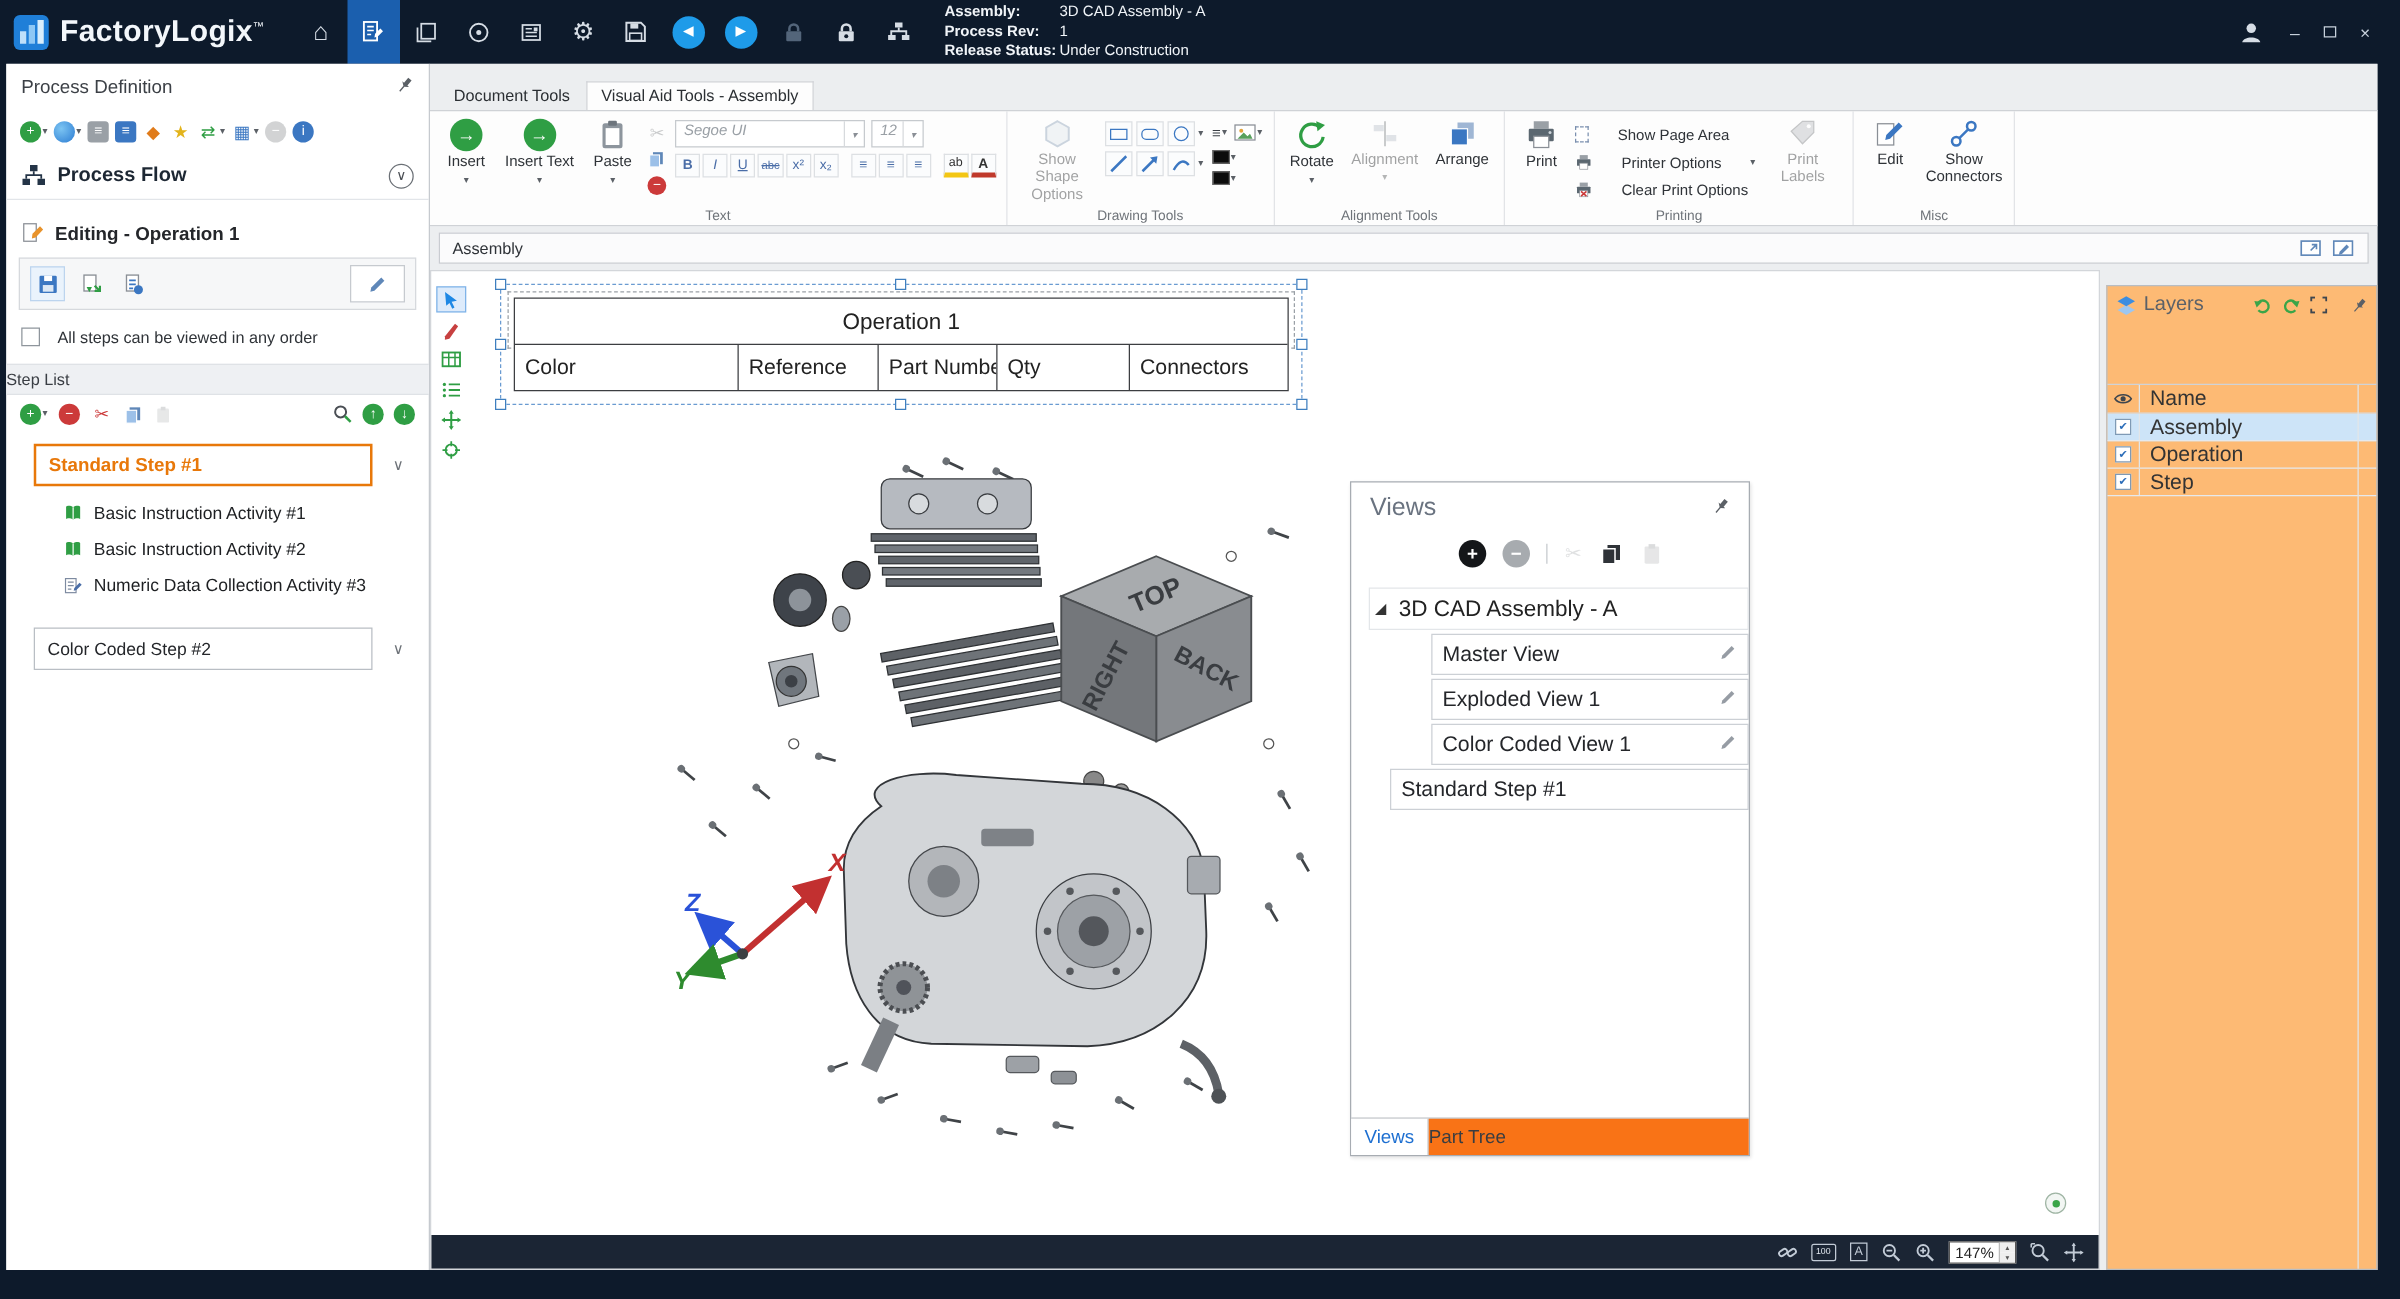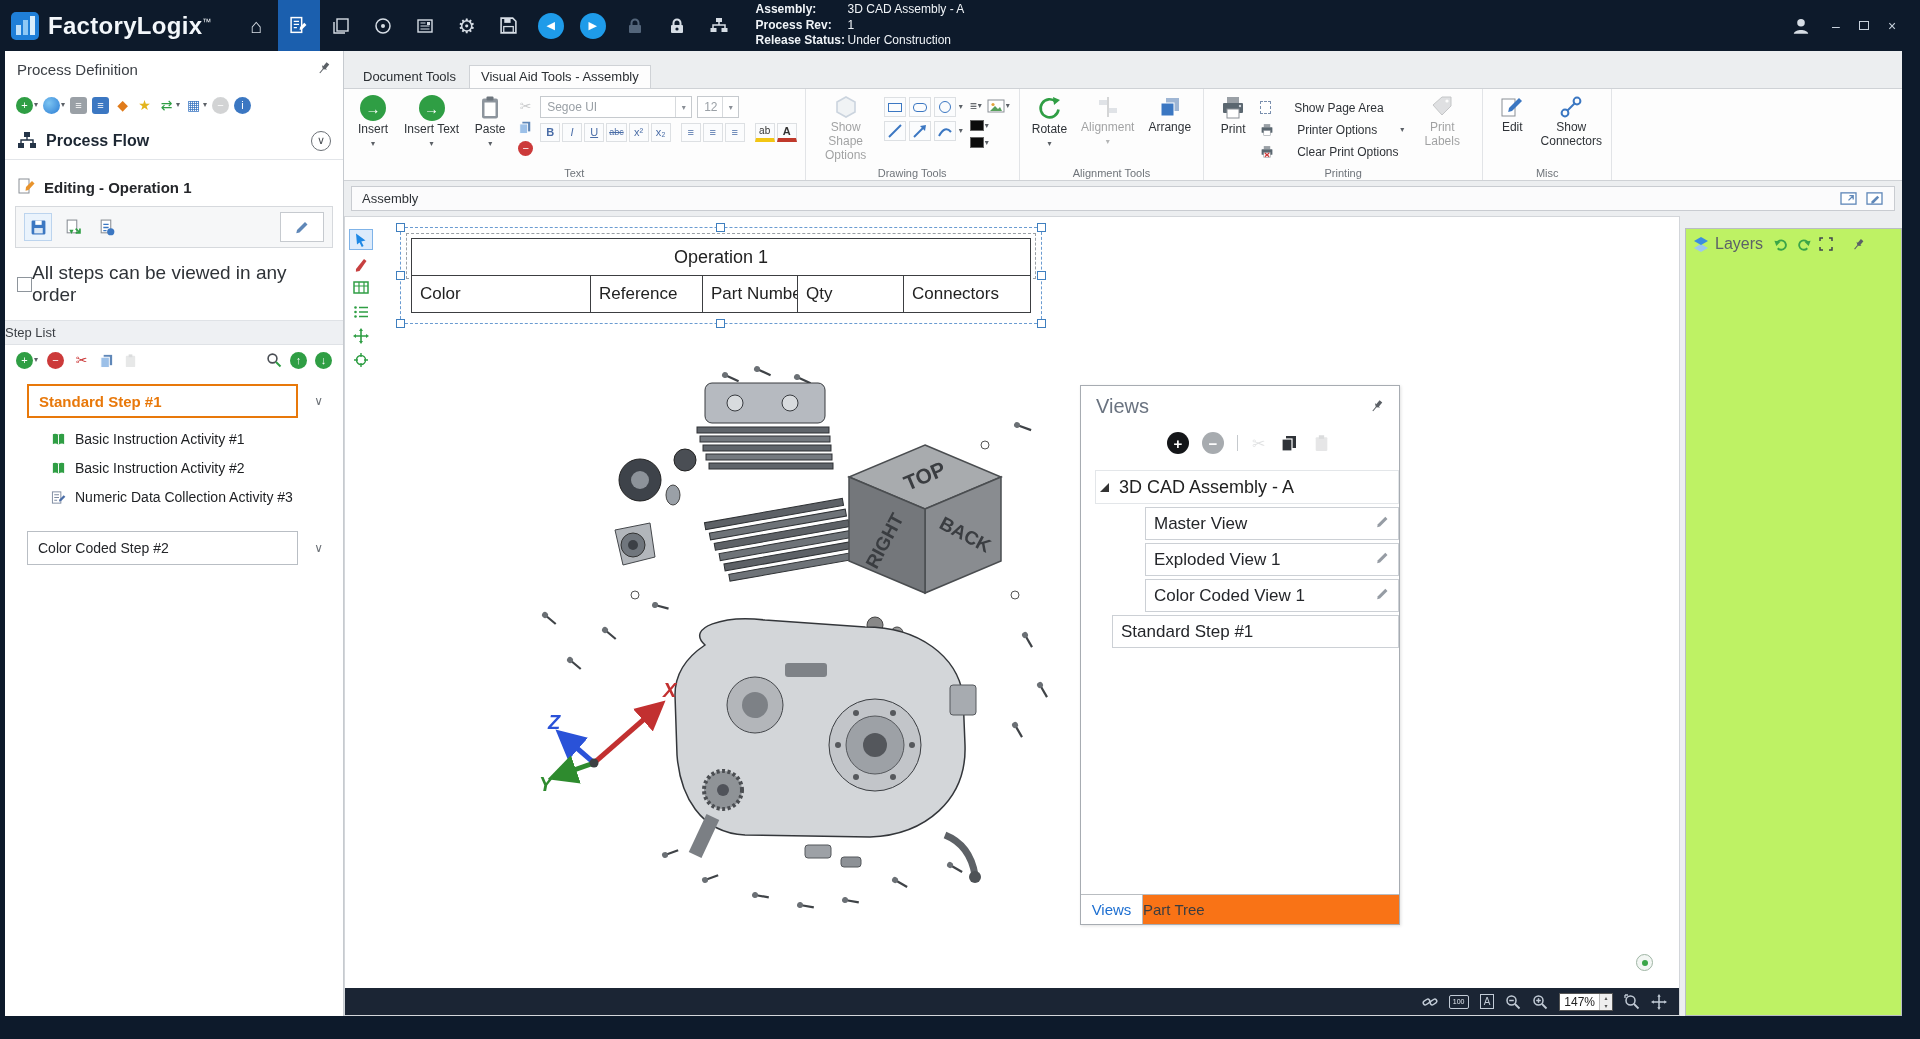--- a/index.html
+++ b/index.html
@@ -51,21 +51,21 @@
   .caret { font-size:8px; color:#5b6066; line-height:1; }
   .ticon { display:inline-flex; align-items:center; gap:1px; padding:1px; }
   .pf-row { height:38px; display:flex; align-items:center; gap:9px; padding:0 12px; border-bottom:1px solid #e2e5e9; }
   .pf-label { font-size:16px; font-weight:bold; color:#1d2733; }
   .collapse-circle { margin-left:auto; width:20px; height:20px; border:1px solid #6b7076; border-radius:50%; display:flex; align-items:center; justify-content:center; color:#4a4e54; font-size:11px; }
   .editing-row { margin-top:12px; height:30px; display:flex; align-items:center; gap:9px; padding:0 12px; font-size:15px; font-weight:bold; color:#24262a; }
   .editing-box { margin:4px 10px 0; border:1px solid #d6d9dd; background:#f6f7f8; height:42px; display:flex; align-items:center; padding:0 8px; gap:6px; }
   .tool-btn { width:28px; height:28px; display:flex; align-items:center; justify-content:center; border:1px solid transparent; }
   .tool-btn.framed { border-color:#bcd4ee; background:#eaf3fc; }
   .edit-btn { margin-left:auto; width:44px; height:30px; border:1px solid #c6cacf; background:#fff; display:flex; align-items:center; justify-content:center; }
-  .cb-row { margin:14px 12px 0; display:flex; align-items:center; gap:0; font-size:19px; color:#2f3338; }
+  .cb-row { margin:14px 12px 0; display:flex; align-items:flex-start; gap:14px; font-size:13px; color:#2f3338; }
   .cb { width:15px; height:15px; border:1px solid #8e959c; background:#fff; flex:none; }
   .sl-header { margin-top:14px; height:25px; background:#eef0f3; border-top:1px solid #dfe2e6; border-bottom:1px solid #dfe2e6; display:flex; align-items:center; padding:0 0; font-size:13px; color:#3a3e44; }
   .sl-toolbar { height:30px; display:flex; align-items:center; gap:7px; padding:0 10px; }
   .sl-right { margin-left:auto; display:flex; align-items:center; gap:6px; }
   .step-list { flex:1; padding-top:4px; }
   .step-row { display:flex; align-items:center; margin:5px 14px 5px 22px; }
   .step-box { flex:1; height:34px; display:flex; align-items:center; padding:0 10px; background:#fff; }
   .step-box.selected { border:2px solid var(--orange,#e8780a); color:var(--orange,#e8780a); font-weight:bold; font-size:15px; }
   .step-box.normal { border:1px solid #b9bec4; color:#24262a; font-size:14px; }
   .chevron { margin-left:16px; margin-right:6px; color:#6d7278; font-size:12px; }
@@ -84,21 +84,21 @@
   .big-btn { display:flex; flex-direction:column; align-items:center; padding:3px 4px 0; min-width:42px; max-width:64px; font-size:12px; color:#2f3338; gap:2px; text-align:center; line-height:1.15; }
   .bb-label { white-space:pre-line; }
   .bcaret { font-size:8px; color:#5b6066; }
   .disabled { opacity:.45; filter:grayscale(55%); }
   .ins-circ { width:26px; height:26px; border-radius:50%; background:var(--green,#2f9e44); display:flex; align-items:center; justify-content:center; }
   .ins-circ span { color:#fff; font-size:15px; font-weight:bold; line-height:1; }
   .clip-col { display:flex; flex-direction:column; gap:5px; padding-top:5px; }
   .clip-col .micon { width:15px; height:15px; }
   .font-block { display:flex; flex-direction:column; gap:5px; padding-top:4px; }
   .combo-row { display:flex; gap:5px; }
-  .combo { display:flex; align-items:center; border:1px solid #c6cace; background:#fff; height:22px; }
+  .combo { display:flex; border:1px solid #c6cace; background:#fff; height:22px;font-style:italic; }
   .combo .val { padding:0 6px; font-size:12px; color:#9aa0a6; }
   .combo .dd { width:16px; align-self:stretch; border-left:1px solid #d7dadd; display:flex; align-items:center; justify-content:center; color:#8a8f96; font-size:8px; }
   .combo.font .val { width:134px; }
   .combo.size .val { width:24px; }
   .fmt-row { display:flex; gap:2px; align-items:center; }
   .fmt-btn { min-width:20px; height:19px; padding:0 2px; border:1px solid #dde0e3; background:#fbfcfd; display:flex; align-items:center; justify-content:center; font-size:11px; color:#4a6da7; line-height:1; }
   .fb-b { font-weight:bold; } .fb-i { font-style:italic; } .fb-u { text-decoration:underline; }
   .fb-s { text-decoration:line-through; font-size:9px; }
   .fb-hl { border-bottom:4px solid #f3c613; font-size:10px; color:#333; }
   .fb-fc { border-bottom:4px solid #c0392b; font-weight:bold; color:#333; }
@@ -169,21 +169,21 @@
   .canvas-statusbar { position:absolute; left:0; right:0; bottom:0; height:27px; background:var(--statusbar,#1b2534); display:flex; align-items:center; justify-content:flex-end; gap:11px; padding-right:12px; z-index:9; }
   .sb-ic { display:flex; align-items:center; justify-content:center; color:#c2cbd6; }
   .monitor { width:20px; height:14px; border:1.5px solid #c2cbd6; border-radius:2px; display:flex; align-items:center; justify-content:center; font-size:7px; color:#e4eaf1; }
   .zoom-box { display:flex; height:18px; background:#fff; border:1px solid #555; align-items:stretch; }
   .zoom-val { padding:0 4px; font-size:12px; color:#222; display:flex; align-items:center; }
   .zoom-spin { width:13px; border-left:1px solid #bbb; display:flex; flex-direction:column; }
   .zoom-spin span { flex:1; display:flex; align-items:center; justify-content:center; font-size:6px; color:#555; background:#eee; }
   .sb-a { border:1px solid #c2cbd6; font-size:10px; color:#c2cbd6; padding:0 3px; line-height:13px; }
 
   
-  .layers-panel { width:217px; flex:none; margin-left:5px; margin-top:12px; background:#bef264; border:1px solid #b8bdc3; display:flex; flex-direction:row;gap:48px; }
+  .layers-panel { width:217px; flex:none; margin-left:5px; margin-top:12px; background:#fdba74; border:1px solid #b8bdc3; display:flex; flex-direction:column;gap:48px; }
   .layers-header { height:30px; display:flex; align-items:center; gap:5px; padding:0 6px; }
   .layers-title { font-size:16px; color:#5c6168; margin-right:4px; }
   .lh-icons { margin-left:auto; display:flex; align-items:center; gap:5px; }
   .layers-grid { border-top:1px solid #cfd3d7; flex:1; position:relative; }
   .lg-rightline { position:absolute; top:0; bottom:0; right:14px; border-left:1px solid #e2e5e8; }
   .lg-header { height:23px; display:flex; align-items:center; border-bottom:1px solid #d9dcdf; }
   .lg-c1 { width:26px; display:flex; align-items:center; justify-content:center; border-right:1px solid #e2e5e8; align-self:stretch; }
   .lg-name { padding-left:8px; font-size:17px; color:#333; }
   .lg-row { height:22px; display:flex; align-items:center; border-bottom:1px solid #e6e9ec; font-size:13px; color:#24262a; }
   .lg-row.selected { background:var(--selection,#cde4f8); }

